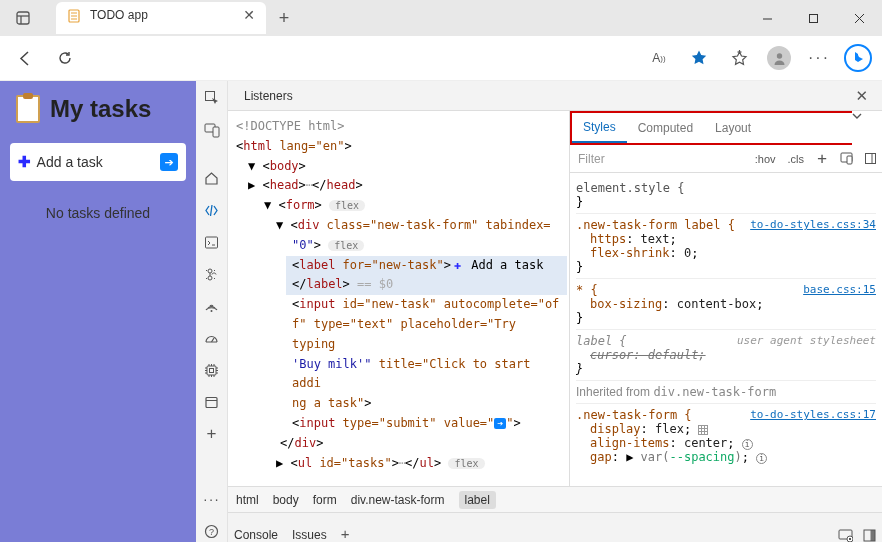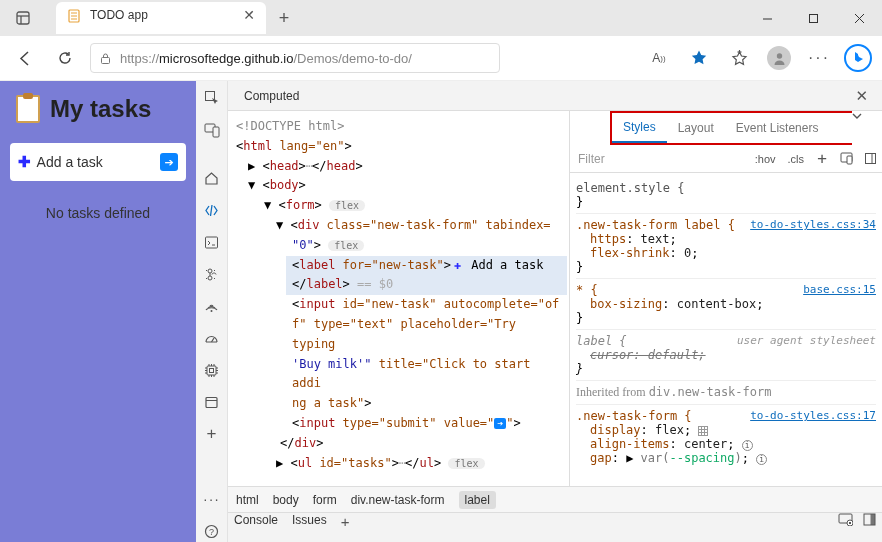--- a/index.html
+++ b/index.html
@@ -48,44 +48,44 @@
 .dom-tree { flex: 1; background: #fff; font-family: Consolas, monospace; font-size: 12px; padding: 6px 8px; border-right: 1px solid #ddd; overflow: hidden; line-height: 1.65; }
 .dom-tree .t { color: #a31515; }
 .dom-tree .a { color: #994500; }
 .dom-tree .v { color: #1a1aa6; }
 .dom-tree .pill { background: #eee; border-radius: 8px; padding: 0 6px; font-size: 10px; color: #777; }
 .dom-tree .dots { color: #aaa; letter-spacing: -1px; }
 .hl { background: #e0e9f5; display: inline-block; margin-left: -6px; padding-left: 6px; width: calc(100% + 12px); }
 .eqdollar { color: #aaa; }
 .selplus { color: #2a2aff; display:inline-block; width:13px; text-align:center; font-weight:bold;}
 .styles-pane { width: 312px; background: #fff; display: flex; flex-direction: column; font-family: Consolas, monospace; font-size: 12px; }
-.styles-tabs { display: flex; align-items: flex-end; border: 2px solid #d10000; height: 34px; margin-left: 40px; }
+.styles-tabs { display: flex; align-items: flex-end; border: 2px solid #d10000; height: 34px; }
 .styles-tabs .st { padding: 0 11px; color: #777; height: 100%; display:flex; align-items:center; font-family: "Segoe UI", sans-serif; font-size: 12px; }
 .styles-tabs .st.active { color: #106ebe; border-bottom: 2px solid #106ebe; }
 .styles-toolbar { display: flex; align-items: center; border-bottom: 1px solid #ddd; height: 28px; }
 .styles-toolbar .filter { flex: 1; padding: 0 8px; color: #999; font-family: "Segoe UI", sans-serif; }
 .styles-toolbar .hov, .styles-toolbar .cls { padding: 0 6px; color: #555; font-family: "Segoe UI", sans-serif; font-size: 11px; }
 .styles-toolbar .tool { width: 24px; display:flex; justify-content:center; color:#555; }
 .rules { flex: 1; overflow: hidden; padding: 4px 6px; }
 .rule { border-bottom: 1px solid #eee; padding: 4px 0; }
 .rule .sel { color: #994500; }
 .rule .link { float: right; color: #106ebe; text-decoration: underline; font-size: 11px; }
 .rule .prop { padding-left: 14px; }
 .rule .pk { color: #994500; } .rule .pv { color: #222; }
-.rule .inherited { color: #888; font-family: Liberation Serif, serif; }
+.rule .inherited { color: #888; font-family: Liberation Sans, sans-serif; }
 .rule .uas { float: right; color: #999; font-style: italic; font-size: 11px;}
 .rule .struck { text-decoration: line-through; color: #777; }
 .varref { color: #777; }
 .swatch { display: inline-block; width: 9px; height: 9px; background: #888; vertical-align: middle;}
 .infoicon { display:inline-block; border:1px solid #888; border-radius:50%; width:11px; height:11px; font-size:8px; line-height:10px; text-align:center; color:#555;}
 .grid-swatch{display:inline-block;width:10px;height:10px;background:repeating-linear-gradient(0deg,#999,#999 1px,transparent 1px,transparent 3px),repeating-linear-gradient(90deg,#999,#999 1px,transparent 1px,transparent 3px);vertical-align:middle;}
 .breadcrumb { border-top: 1px solid #ddd; height: 26px; display: flex; align-items: center; padding: 0 8px; gap: 14px; font-size: 12px; background:#f6f6f6; }
 .breadcrumb span { color: #333; }
 .breadcrumb .sel-crumb { background: #ddd; padding: 2px 6px; border-radius: 3px; }
-.drawer { height: 30px; border-top: 1px solid #ddd; display: flex; align-items: flex-start; padding: 0 6px; gap: 14px; font-size: 12px; background:#f3f3f3; }
+.drawer { height: 30px; border-top: 1px solid #ddd; display: flex; align-items: flex-end; padding: 0 6px; gap: 14px; font-size: 12px; background:#f3f3f3; }
 .drawer .dtab { color: #333; }
 .drawer .dplus { color: #555; font-size: 15px; }
 .drawer .dright { margin-left: auto; display: flex; gap: 10px; color:#555;}
 svg{display:block;}
 </style>
 </head>
 <body>
 
 <div class="window">
   <div class="titlebar">
@@ -136,31 +136,20 @@
         <svg width="17" height="17" viewBox="0 0 17 17">
           <path d="M11 2 L4 8.5 L11 15" fill="none" stroke="#444" stroke-width="1.5"></path>
         </svg>
       </div>
     <div class="tb-btn">
         <svg width="16" height="16" viewBox="0 0 16 16">
           <path d="M13 8a5 5 0 1 1-1.7-3.7" fill="none" stroke="#444" stroke-width="1.4"></path>
           <path d="M12 2v3h-3" fill="none" stroke="#444" stroke-width="1.4"></path>
         </svg>
       </div>
-    <div class="addr">
-      <span class="lock">
-          <svg width="13" height="13" viewBox="0 0 13 13">
-            <rect x="2.5" y="5.5" width="8" height="6" rx="1" fill="none" stroke="#777"></rect>
-            <path d="M4.5 5.5V4a2 2 0 0 1 4 0v1.5" fill="none" stroke="#777"></path>
-          </svg>
-        </span>
-      <span style="color:#888">https://</span>
-        <span style="color:#222">microsoftedge.github.io</span>
-        <span style="color:#888">/Demos/demo-to-do/</span>
-    </div>
     <div class="toolbar-right">
       <div class="tb-btn" style="font-size:12px;color:#555">A<sup style="font-size:8px">))</sup></div>
       <div class="tb-btn tb-star">
           <svg width="18" height="18" viewBox="0 0 18 18">
             <path d="M9 1.5l2.2 4.5 5 .7-3.6 3.5.9 5-4.5-2.4L4.5 15l.9-5L1.8 6.7l5-.7z" fill="#106ebe"></path>
           </svg>
         </div>
       <div class="tb-btn">
           <svg width="17" height="17" viewBox="0 0 17 17">
             <path d="M8.5 2l2 4 4.5.6-3.3 3.2.8 4.5-4-2.1-4 2.1.8-4.5L2 6.6 6.5 6z" fill="none" stroke="#555" stroke-width="1.2"></path>
@@ -269,50 +258,50 @@
         <div class="ab">
             <svg width="15" height="15" viewBox="0 0 15 15">
               <circle cx="7.5" cy="7.5" r="6" fill="none" stroke="#555" stroke-width="1.2"></circle>
               <text x="7.5" y="11" text-anchor="middle" font-size="9" fill="#555">?</text>
             </svg>
           </div>
       </div>
 
       <div class="dev-main">
         <div class="dev-header">
-          <span class="tab-label">Computed</span>
+          <span class="tab-label">Listeners</span>
           <span class="dev-close">✕</span>
         </div>
         <div class="dev-body">
           <div class="dom-tree" style="position:relative">
 <div style="color:#888">&lt;!DOCTYPE html&gt;</div>
 <div>&lt;<span class="t">html</span> <span class="a">lang="en"</span>&gt;</div>
+<div style="padding-left:12px">▼ &lt;<span class="t">body</span>&gt;</div>
 <div style="padding-left:12px">▶ &lt;<span class="t">head</span>&gt;<span class="dots">⋯</span>&lt;/<span class="t">head</span>&gt;</div>
-<div style="padding-left:12px">▼ &lt;<span class="t">body</span>&gt;</div>
 <div style="padding-left:28px">▼ &lt;<span class="t">form</span>&gt; <span class="pill">flex</span></div>
 <div style="padding-left:40px">▼ &lt;<span class="t">div</span> <span class="a">class="new-task-form"</span> <span class="a">tabindex=</span></div>
 <div style="padding-left:56px"><span class="v">"0"</span>&gt; <span class="pill">flex</span></div>
 <div style="padding-left:56px;position:relative"><span class="hl">&lt;<span class="t">label</span> <span class="a">for="new-task"</span>&gt;<span class="selplus">✚</span><span> Add a task </span></span></div>
 <div style="padding-left:56px"><span class="hl">&lt;/<span class="t">label</span>&gt; <span class="eqdollar">== $0</span></span></div>
 <div style="padding-left:56px">&lt;<span class="t">input</span> <span class="a">id="new-task"</span> <span class="a">autocomplete="of</span></div>
 <div style="padding-left:56px"><span class="a">f"</span> <span class="a">type="text"</span> <span class="a">placeholder="Try typing</span></div>
 <div style="padding-left:56px"><span class="v">'Buy milk'"</span> <span class="a">title="Click to start addi</span></div>
 <div style="padding-left:56px"><span class="a">ng a task"</span>&gt;</div>
 <div style="padding-left:56px">&lt;<span class="t">input</span> <span class="a">type="submit"</span> <span class="a">value="</span><span style="background:#0a84ff;color:#fff;padding:0 3px;border-radius:2px;font-size:10px">➔</span><span class="a">"</span>&gt;</div>
 <div style="padding-left:44px">&lt;/<span class="t">div</span>&gt;</div>
 <div style="padding-left:40px">▶ &lt;<span class="t">ul</span> <span class="a">id="tasks"</span>&gt;<span class="dots">⋯</span>&lt;/<span class="t">ul</span>&gt; <span class="pill">flex</span></div>
 
           </div>
 
           <div class="styles-pane">
             <div style="display:flex">
               <div class="styles-tabs" style="flex:1;border-right:none">
                 <span class="st active">Styles</span>
+                <span class="st">Computed</span>
                 <span class="st">Layout</span>
-                <span class="st">Event Listeners</span>
               </div>
               <div class="st-more" style="height:34px;width:30px;border-left:none">
                   <svg width="10" height="10" viewBox="0 0 10 10">
                     <path d="M1 3l4 4 4-4" fill="none" stroke="#555" stroke-width="1.4"></path>
                   </svg>
                 </div>
             </div>
             <div class="styles-toolbar">
               <span class="filter">Filter</span>
               <span class="hov">:hov</span>

